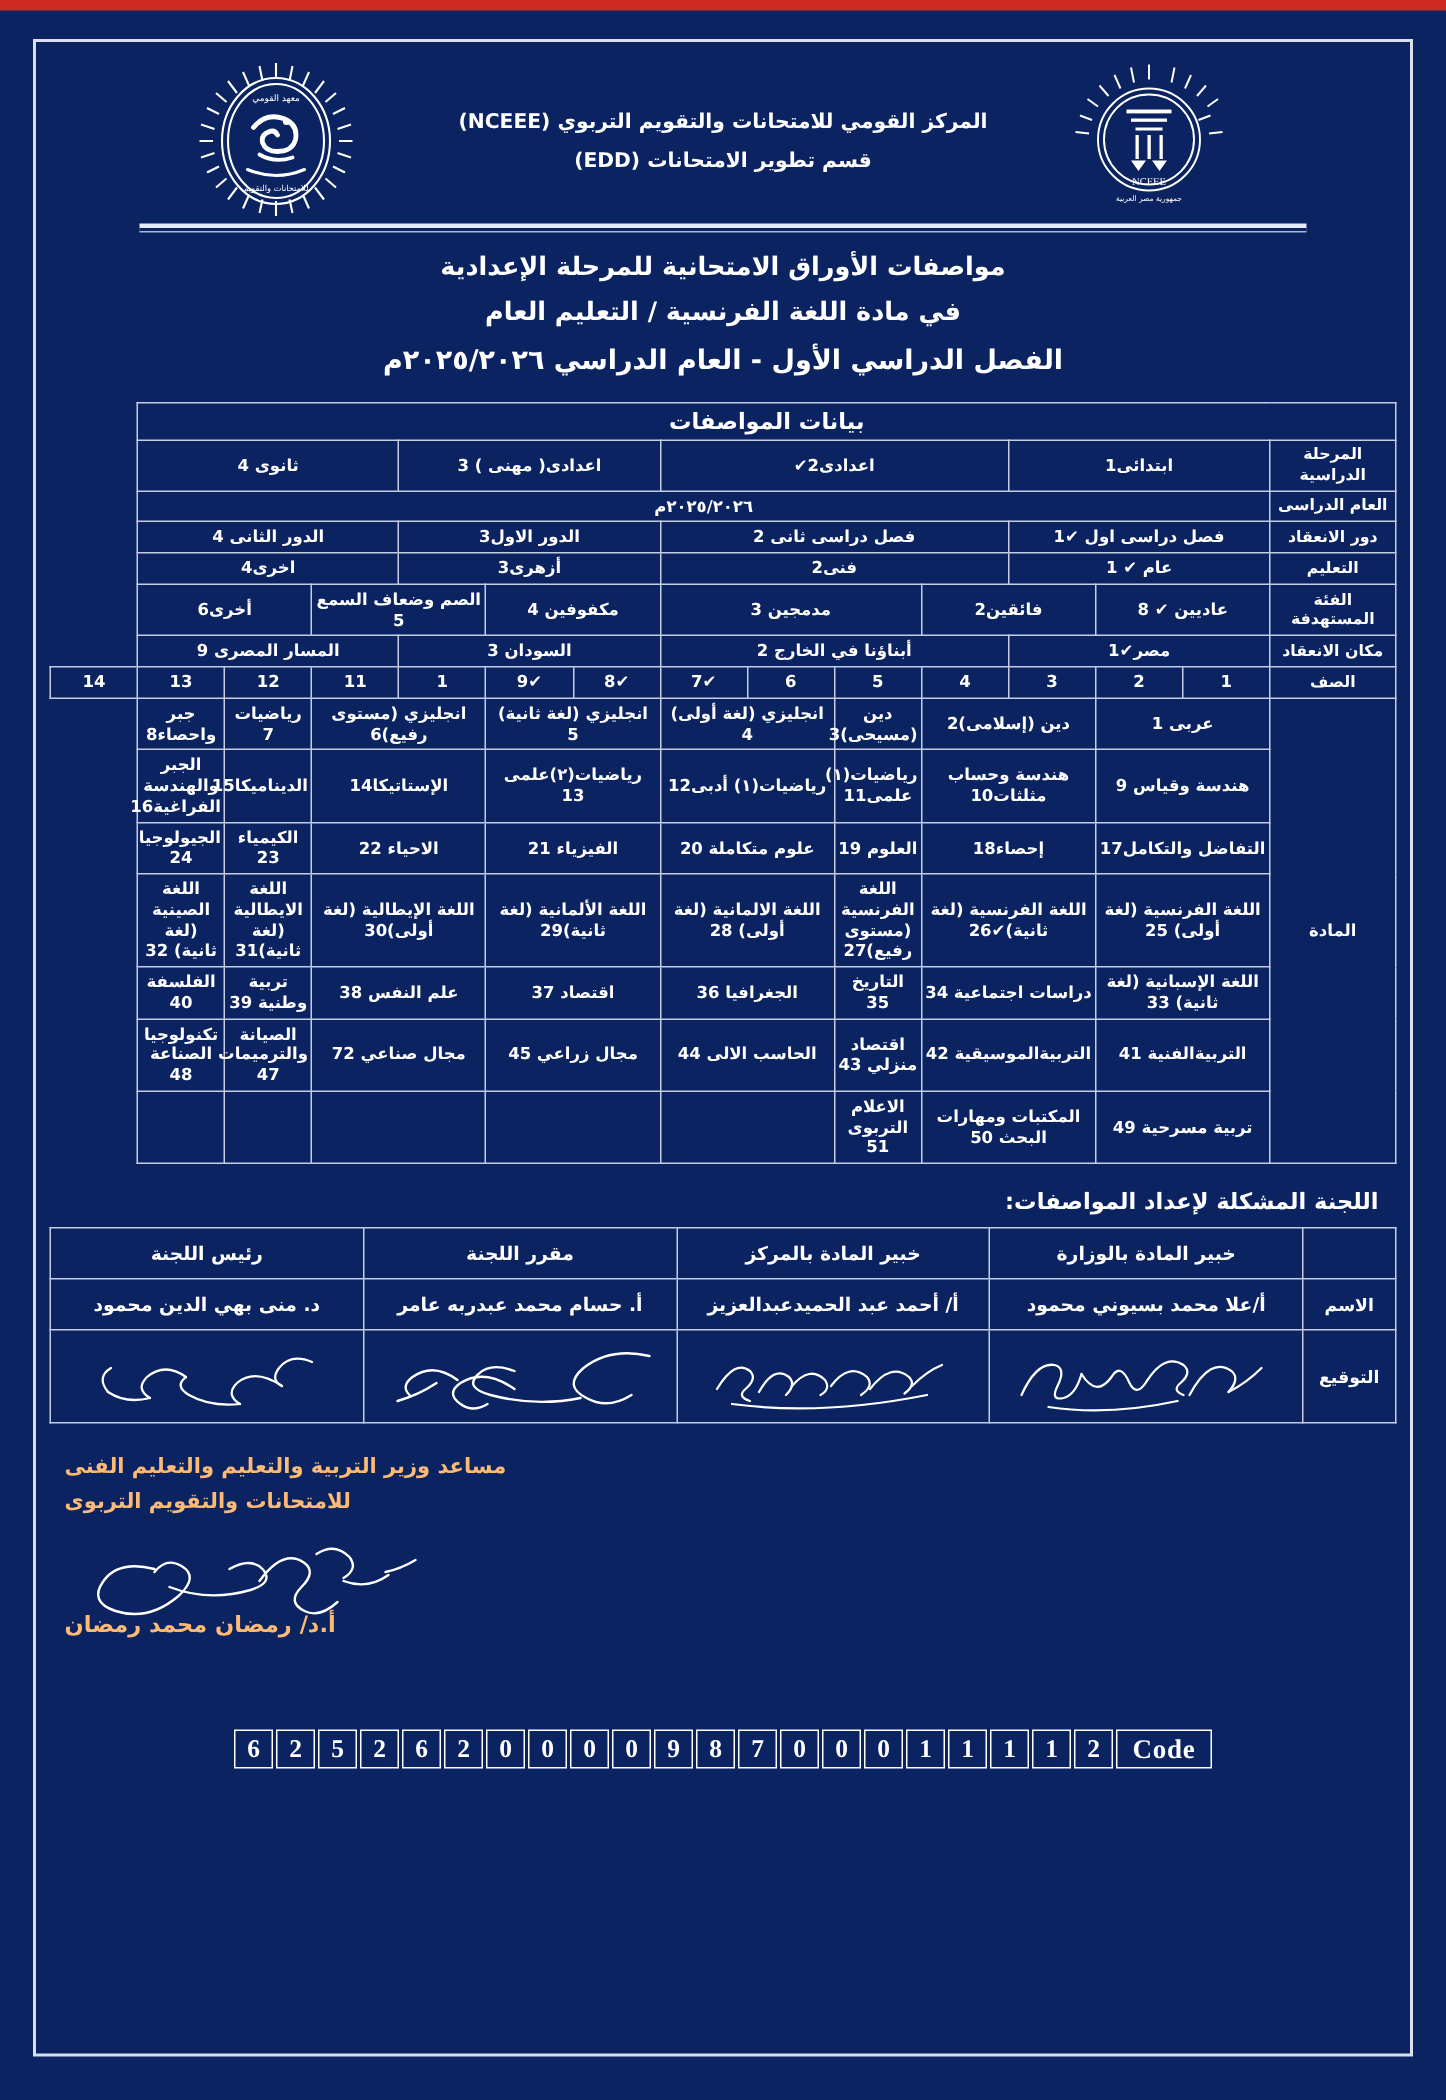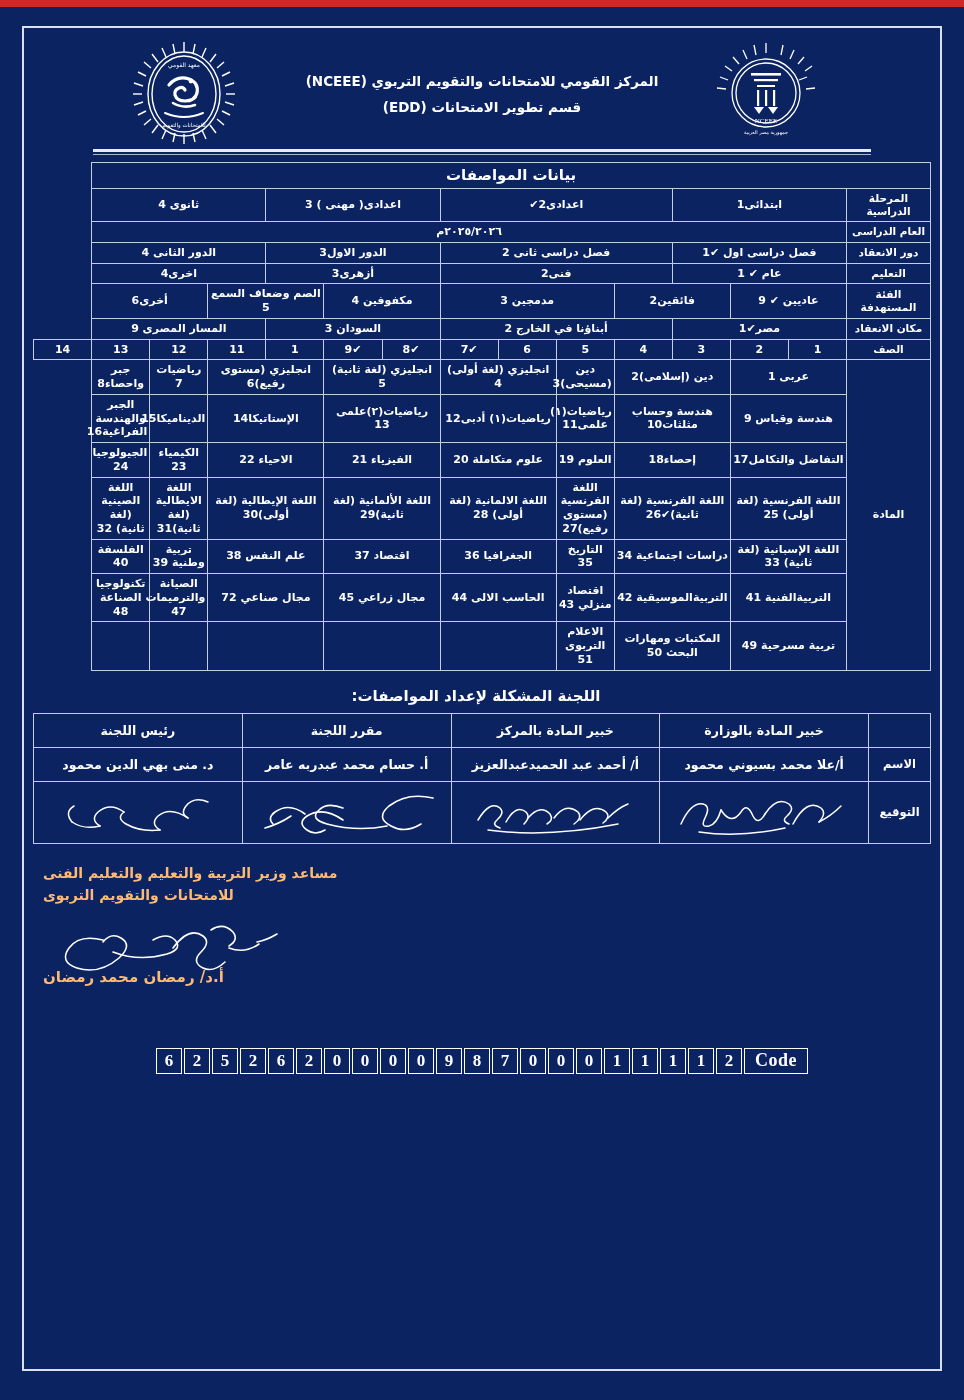--- a/index.html
+++ b/index.html
@@ -107,21 +107,21 @@
 
   .grade-num td { font-size: 12.5px; padding: 4px 1px; }
   .subj td { font-size: 9.5px; padding: 4px 1px; line-height: 1.25; height: 26px; }
   .subj td.rowlabel { font-size: 11px !important; }
 
   
   .committee-title {
     color: #ffffff;
     font-size: 15px;
     font-weight: bold;
-    text-align: center;
+    text-align: right;
     margin: 16px 12px 8px 0;
   }
   table.comm {
     width: 100%;
     border-collapse: collapse;
     color: #fff;
     table-layout: fixed;
   }
   table.comm td {
     border: 1px solid #c5cde4;
@@ -282,20 +282,25 @@
         </div>
 
         <div class="hdr-text">
           <div>المركز القومي للامتحانات والتقويم التربوي (NCEEE)</div>
           <div>قسم تطوير الامتحانات (EDD)</div>
         </div>
       </div>
 
       <div class="rule"></div>
 
+      <div class="title">
+        <div class="l1">مواصفات الأوراق الامتحانية للمرحلة الإعدادية</div>
+        <div class="l2">في مادة اللغة الفرنسية / التعليم العام</div>
+        <div class="l3">الفصل الدراسي الأول - العام الدراسي ٢٠٢٥/٢٠٢٦م</div>
+      </div>
 
       <div class="tbl-wrap">
         <table class="spec">
           <colgroup>
             <col style="width:84px">
             <col span="13">
           </colgroup>
           <tbody>
             <tr>
               <td class="band" colspan="14">بيانات المواصفات</td>
@@ -325,21 +330,21 @@
             <tr>
               <td class="rowlabel">التعليم</td>
               <td colspan="3">عام ✔ 1</td>
               <td colspan="4">فنى2</td>
               <td colspan="3">أزهرى3</td>
               <td colspan="3">اخرى4</td>
             </tr>
 
             <tr>
               <td class="rowlabel">الفئة المستهدفة</td>
-              <td colspan="2">عاديين ✔ 9</td>
+              <td colspan="2">عاديين ✔ 8</td>
               <td colspan="2">فائقين2</td>
               <td colspan="3">مدمجين 3</td>
               <td colspan="2">مكفوفين 4</td>
               <td colspan="2">الصم وضعاف السمع 5</td>
               <td colspan="2">أخرى6</td>
             </tr>
 
             <tr>
               <td class="rowlabel">مكان الانعقاد</td>
               <td colspan="3">مصر✔1</td>

